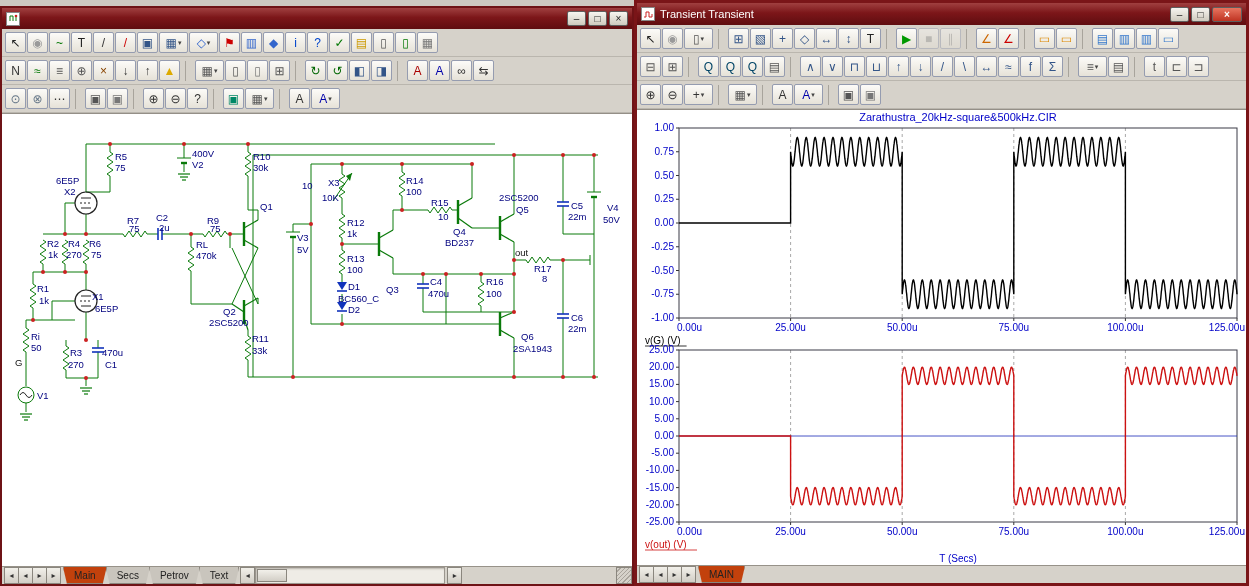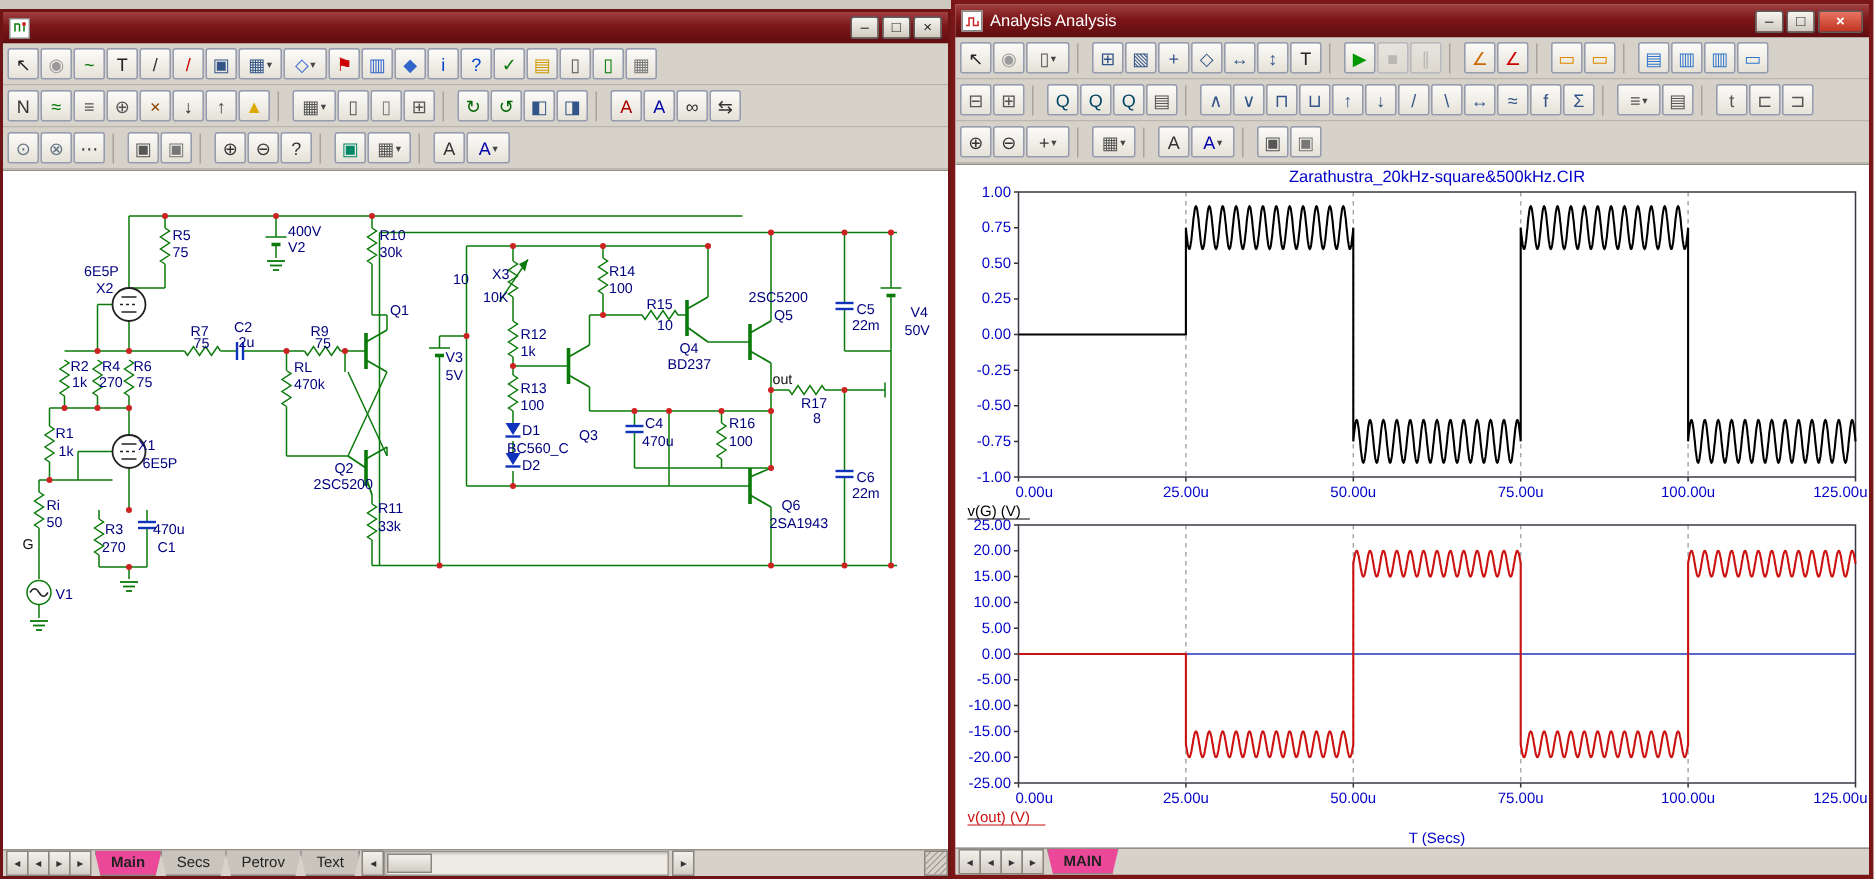--- a/index.html
+++ b/index.html
@@ -21,21 +21,21 @@
   .tb-g{line-height:1}
   .tb-dd{font-size:7px;margin-left:1px;color:#444}
   .tb-btn.dis{opacity:.45}
   .tb-sep{width:6px;height:20px;border-left:1px solid #a8a49c;margin:0 3px 0 4px;flex:0 0 auto}
   .canvas-wrap{height:453px;background:#fff;border-top:1px solid #948f87;overflow:hidden}
   .plots-wrap{height:456px;background:#fff;border-top:1px solid #948f87;overflow:hidden}
   .tabbar{height:18px;display:flex;align-items:stretch;background:#d6d2ca;border-top:1px solid #979289;padding-left:2px}
   .nav-btn{width:15px;border:1px solid #8a867e;background:linear-gradient(#f2f0ea,#d2cec6);font-size:8px;display:inline-flex;align-items:center;justify-content:center;color:#333;margin-right:-1px}
   .tabs{display:flex;margin-left:3px}
   .tab{padding:0 10px;border:1px solid #8a867e;border-top:none;background:#c9c5bd;display:inline-flex;align-items:center;font-size:10px;color:#222;margin-right:-1px;clip-path:polygon(0 0,100% 0,calc(100% - 4px) 100%,4px 100%)}
-  .tab.active{background:#ec4899;font-weight:bold}
+  .tab.active{background:#c2410c;font-weight:normal}
   .sb-arrow{width:15px;border:1px solid #8a867e;background:linear-gradient(#f2f0ea,#d2cec6);font-size:8px;display:inline-flex;align-items:center;justify-content:center;color:#333;margin-left:2px}
   .sb-track{width:190px;background:#efece6;border:1px solid #9b968e;box-shadow:inset 1px 1px 2px #b9b5ad;display:inline-block;position:relative}
   .sb-thumb{position:absolute;left:1px;top:1px;bottom:1px;width:30px;background:linear-gradient(#f2f0ea,#d2cec6);border:1px solid #8a867e}
   .tab-spacer{flex:1}
   .grip{width:16px;border:1px solid #8a867e;background:repeating-linear-gradient(135deg,#d6d2ca 0 2px,#a9a49c 2px 3px)}
   svg text{font-family:"Liberation Sans",sans-serif}
 </style>
 </head>
 <body>
 
@@ -534,21 +534,21 @@
 </div>
 
 <div id="right-window" class="window">
   <div class="titlebar">
     <span class="ticon">
       <svg width="11" height="11" viewBox="0 0 11 11">
           <rect x="0" y="0" width="11" height="11" fill="#fff"></rect>
           <polyline points="1,8 3,8 3,3 6,3 6,8 9,8 9,5" stroke="#c22" fill="none"></polyline>
         </svg>
     </span>
-    <span class="title-text">Analysis Analysis</span>
+    <span class="title-text">Transient Transient</span>
     <span class="win-btns">
         <span class="win-btn">–</span>
         <span class="win-btn">□</span>
         <span class="win-btn win-close">×</span>
       </span>
   </div>
   <div class="tb-row">
       <span class="tb-btn">
         <span class="tb-g" style="color: rgb(34, 34, 34);">↖</span>
       </span>

